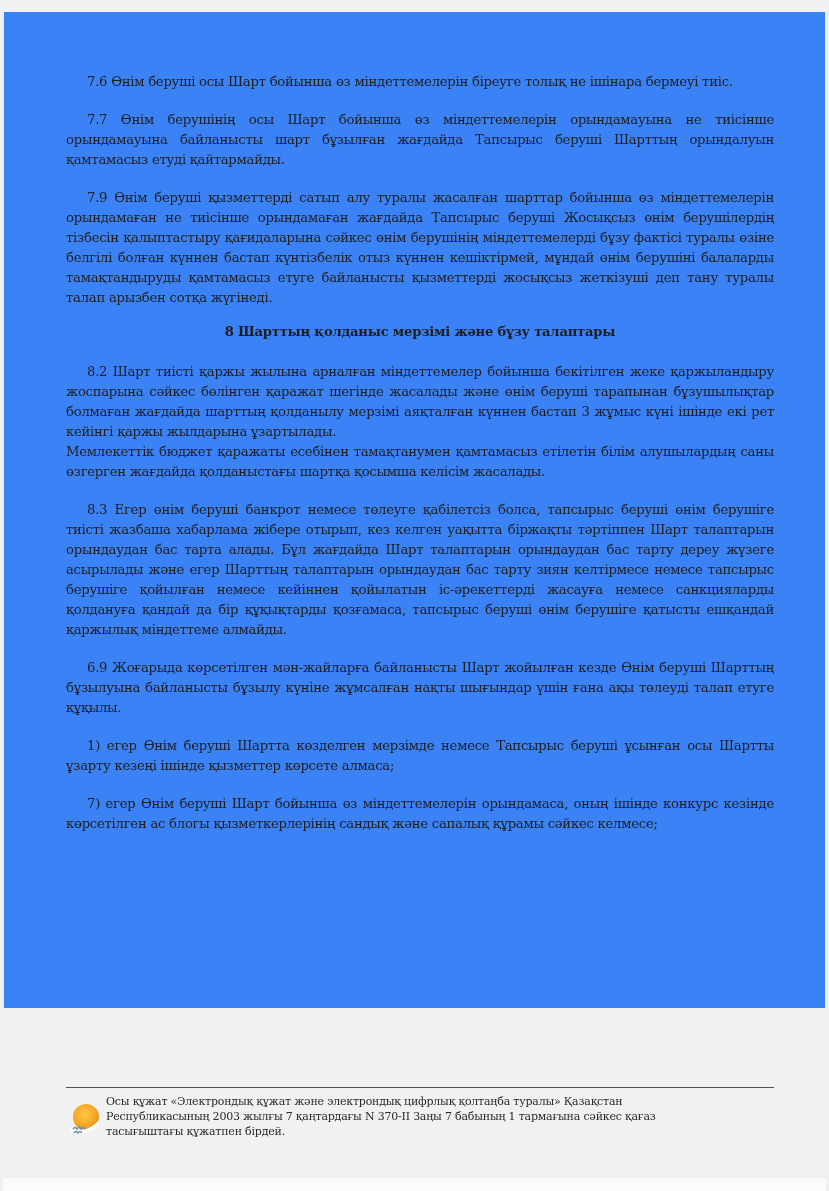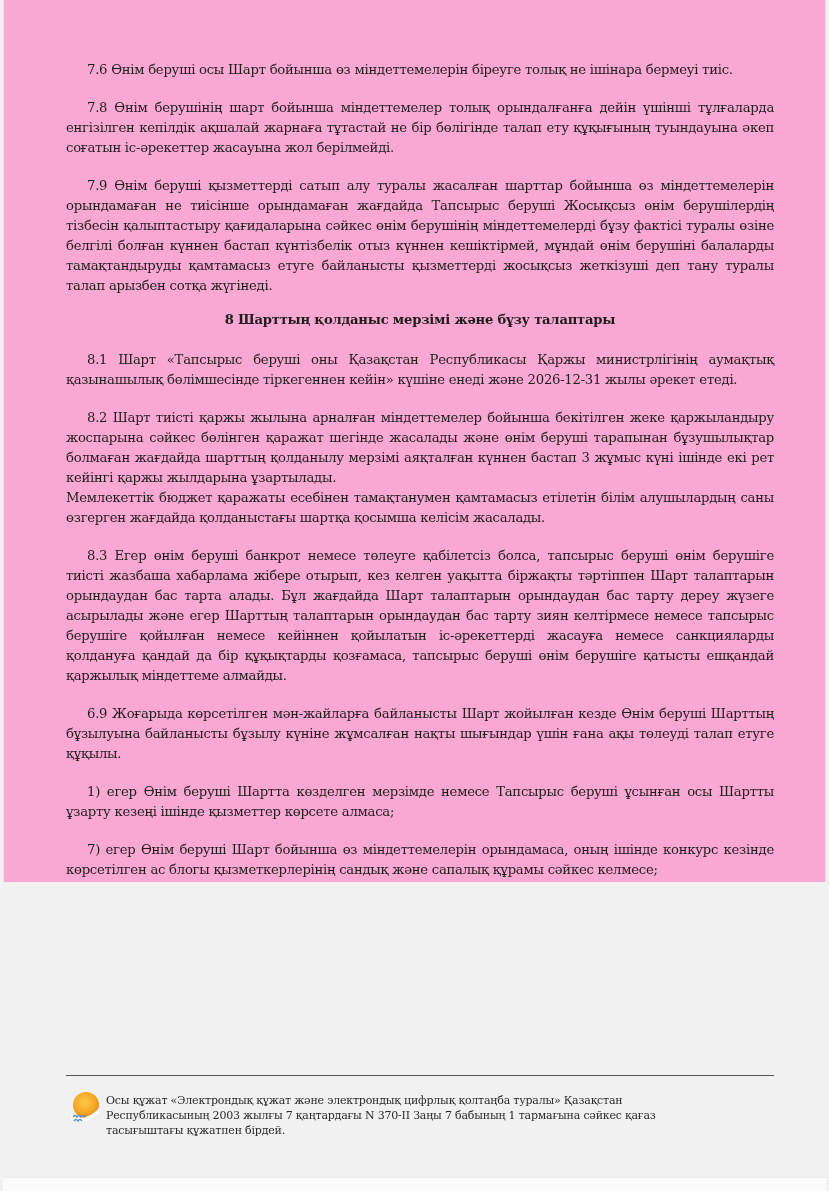--- a/index.html
+++ b/index.html
@@ -4,22 +4,22 @@
 <style>
   html, body { margin: 0; padding: 0; }
   body {
     width: 829px; height: 1191px; overflow: hidden;
     background: #f1f1f1;
     font-family: "DejaVu Serif", "Liberation Serif", serif;
     color: #1e1e1e;
   }
   .viewer { position: relative; width: 829px; height: 1191px; }
   .page {
-    position: absolute; left: 3px; top: 0; width: 823px; height: 882px;
-    background: #f9a8d4;
+    position: absolute; left: 3px; top: 12px; width: 823px; height: 996px;
+    background: #3b82f6;
     border-left: 1px solid #e8e8e8;
     border-right: 1px solid #e8e8e8;
     box-sizing: border-box;
   }
   .page-next {
     position: absolute; left: 3px; top: 1177px; width: 823px; height: 30px;
     background: #fbfbfb; border-top: 1px solid #ececec;
   }
   .content {
     position: absolute; left: 62px; top: 60px; width: 708px;
@@ -39,34 +39,33 @@
     position: absolute; left: 62px; top: 1075px; width: 708px;
     border-top: 1px solid #555; padding-top: 6px;
     display: flex; align-items: flex-start;
   }
   .footer-icon {
     width: 34px; height: 34px; margin-left: 2px; margin-top: 8px; margin-right: 4px;
     flex: 0 0 34px;
   }
   .footer-text {
     font-size: 11px; line-height: 15px; color: #2a2a2a;
-    letter-spacing: -0.2px; width: 600px; margin-top: 11px;
+    letter-spacing: -0.2px; width: 600px;
   }
 </style>
 </head>
 <body>
 
 <div class="viewer">
   <div class="page">
     <div class="content">
       <p class="para">7.6 Өнім беруші осы Шарт бойынша өз міндеттемелерін біреуге толық не ішінара бермеуі тиіс.</p>
-      <p class="para">7.8 Өнім берушінің шарт бойынша міндеттемелер толық орындалғанға дейін үшінші тұлғаларда енгізілген кепілдік ақшалай жарнаға тұтастай не бір бөлігінде талап ету құқығының туындауына әкеп соғатын іс-әрекеттер жасауына жол берілмейді.</p>
+      <p class="para">7.7 Өнім берушінің осы Шарт бойынша өз міндеттемелерін орындамауына не тиісінше орындамауына байланысты шарт бұзылған жағдайда Тапсырыс беруші Шарттың орындалуын қамтамасыз етуді қайтармайды.</p>
       <p class="para">7.9 Өнім беруші қызметтерді сатып алу туралы жасалған шарттар бойынша өз міндеттемелерін орындамаған не тиісінше орындамаған жағдайда Тапсырыс беруші Жосықсыз өнім берушілердің тізбесін қалыптастыру қағидаларына сәйкес өнім берушінің міндеттемелерді бұзу фактісі туралы өзіне белгілі болған күннен бастап күнтізбелік отыз күннен кешіктірмей, мұндай өнім берушіні балаларды тамақтандыруды қамтамасыз етуге байланысты қызметтерді жосықсыз жеткізуші деп тану туралы талап арызбен сотқа жүгінеді.</p>
       <h2 class="heading">8 Шарттың қолданыс мерзімі және бұзу талаптары</h2>
-      <p class="para">8.1 Шарт «Тапсырыс беруші оны Қазақстан Республикасы Қаржы министрлігінің аумақтық қазынашылық бөлімшесінде тіркегеннен кейін» күшіне енеді және 2026-12-31 жылы әрекет етеді.</p>
       <p class="para">8.2 Шарт тиісті қаржы жылына арналған міндеттемелер бойынша бекітілген жеке қаржыландыру жоспарына сәйкес бөлінген қаражат шегінде жасалады және өнім беруші тарапынан бұзушылықтар болмаған жағдайда шарттың қолданылу мерзімі аяқталған күннен бастап 3 жұмыс күні ішінде екі рет кейінгі қаржы жылдарына ұзартылады.</p>
       <p class="para tight noindent">Мемлекеттік бюджет қаражаты есебінен тамақтанумен қамтамасыз етілетін білім алушылардың саны өзгерген жағдайда қолданыстағы шартқа қосымша келісім жасалады.</p>
       <p class="para">8.3 Егер өнім беруші банкрот немесе төлеуге қабілетсіз болса, тапсырыс беруші өнім берушіге тиісті жазбаша хабарлама жібере отырып, кез келген уақытта біржақты тәртіппен Шарт талаптарын орындаудан бас тарта алады. Бұл жағдайда Шарт талаптарын орындаудан бас тарту дереу жүзеге асырылады және егер Шарттың талаптарын орындаудан бас тарту зиян келтірмесе немесе тапсырыс берушіге қойылған немесе кейіннен қойылатын іс-әрекеттерді жасауға немесе санкцияларды қолдануға қандай да бір құқықтарды қозғамаса, тапсырыс беруші өнім берушіге қатысты ешқандай қаржылық міндеттеме алмайды.</p>
       <p class="para">6.9 Жоғарыда көрсетілген мән-жайларға байланысты Шарт жойылған кезде Өнім беруші Шарттың бұзылуына байланысты бұзылу күніне жұмсалған нақты шығындар үшін ғана ақы төлеуді талап етуге құқылы.</p>
       <p class="para">1) егер Өнім беруші Шартта көзделген мерзімде немесе Тапсырыс беруші ұсынған осы Шартты ұзарту кезеңі ішінде қызметтер көрсете алмаса;</p>
       <p class="para">7) егер Өнім беруші Шарт бойынша өз міндеттемелерін орындамаса, оның ішінде конкурс кезінде көрсетілген ас блогы қызметкерлерінің сандық және сапалық құрамы сәйкес келмесе;</p>
     </div>
 
     <div class="footer">
       <svg class="footer-icon" viewBox="0 0 34 34">

